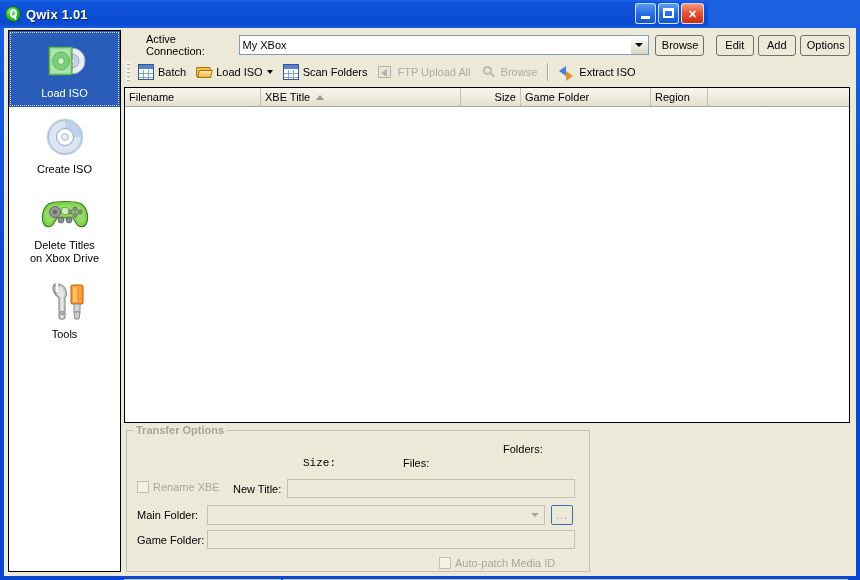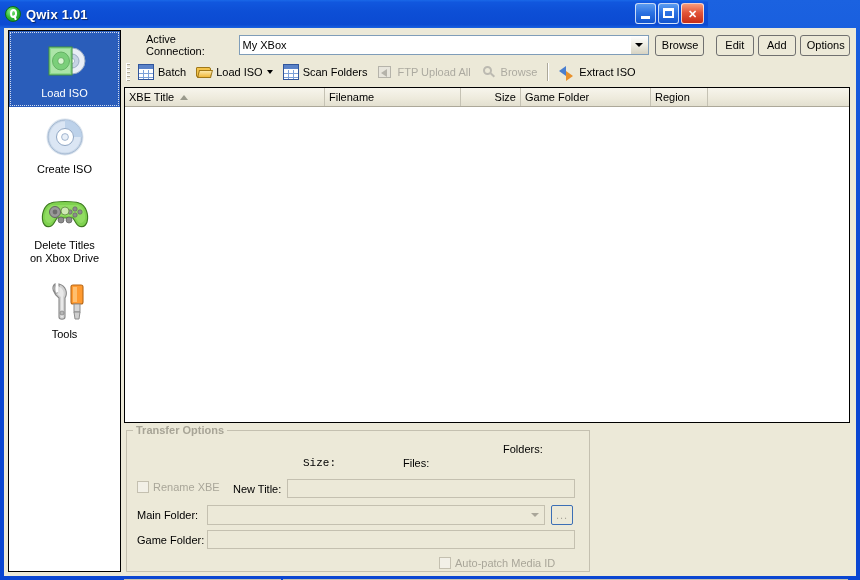--- a/index.html
+++ b/index.html
@@ -523,26 +523,26 @@
         <div class="tbsep"></div>
 
         <div class="tbitem">
           <span class="tbicon ic-extract"></span>
           <span>Extract ISO</span>
         </div>
       </div>
 
       <div class="listview">
         <div class="lv-header">
+          <div class="lv-col" style="width:136px;">
+            <span>Filename</span>
+          </div>
           <div class="lv-col" style="width:200px;">
             <span>XBE Title</span>
             <span class="sort-asc"></span>
-          </div>
-          <div class="lv-col" style="width:136px;">
-            <span>Filename</span>
           </div>
           <div class="lv-col right" style="width:60px;">
             <span>Size</span>
           </div>
           <div class="lv-col" style="width:130px;">
             <span>Game Folder</span>
           </div>
           <div class="lv-col" style="width:57px;">
             <span>Region</span>
           </div>

